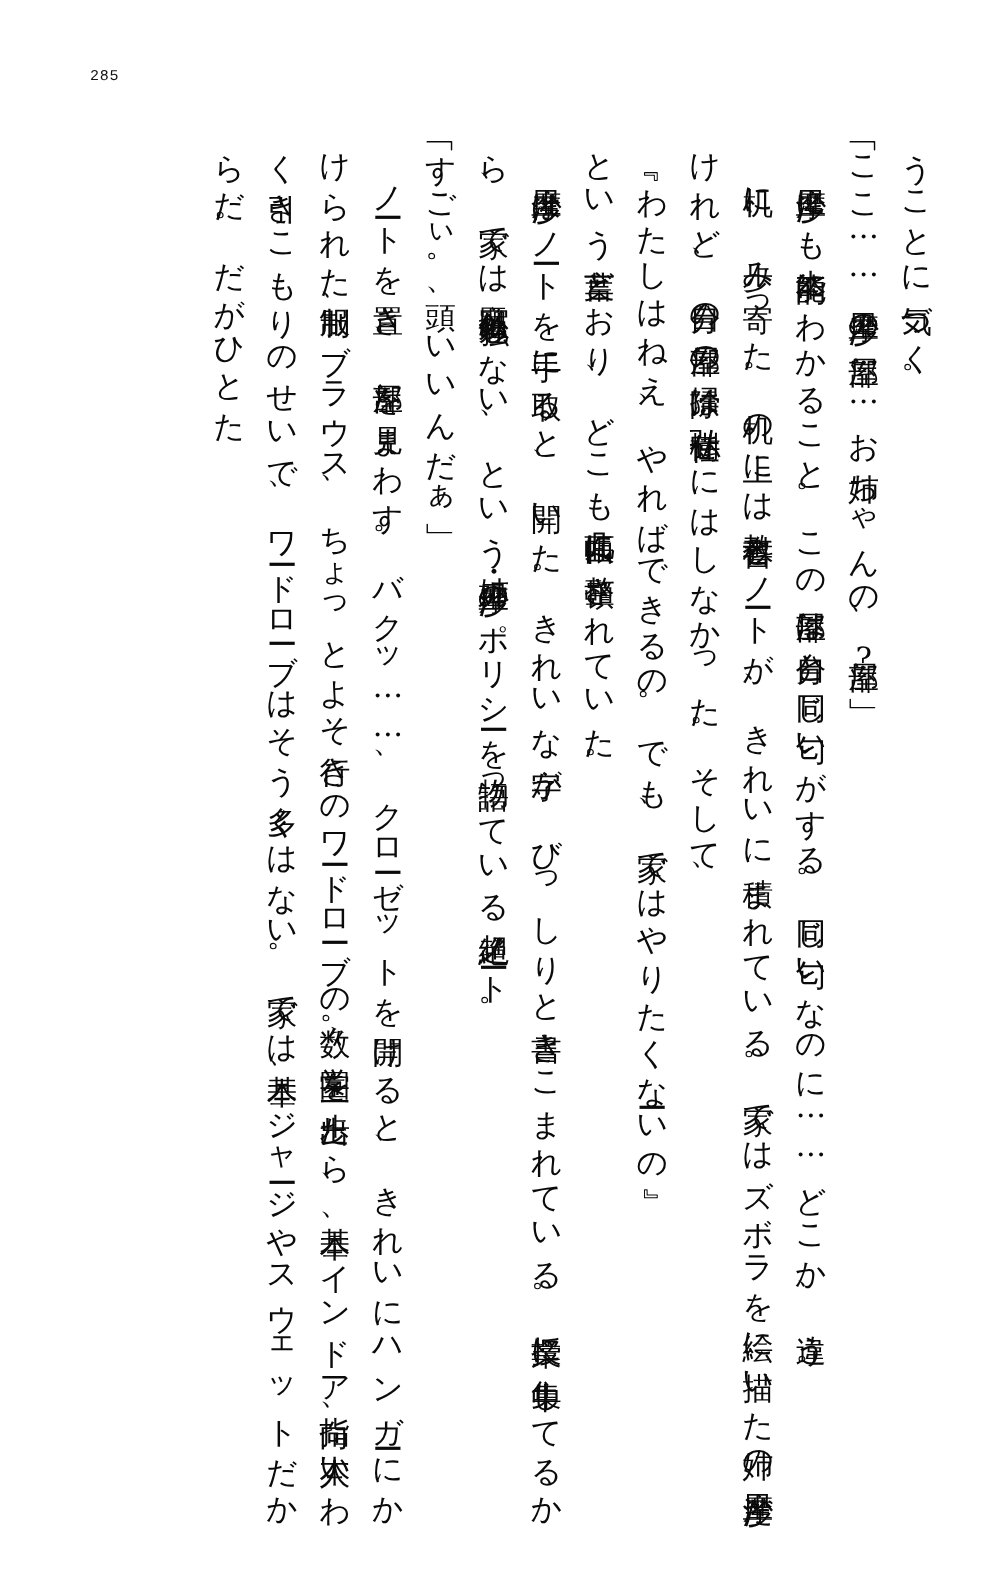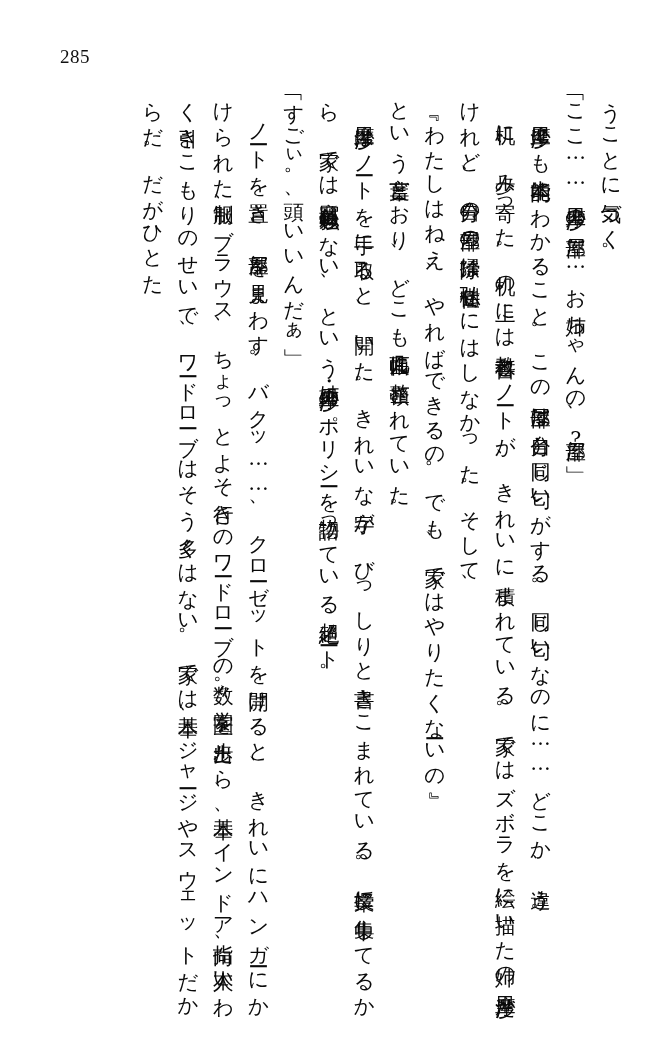--- a/index.html
+++ b/index.html
@@ -17,24 +17,24 @@
   .page {
     position: relative;
     width: 668px;
     height: 1050px;
     box-sizing: border-box;
   }
   .page-number {
     position: absolute;
     top: 46px;
     left: 60px;
-    font-size: 19px;
+    font-size: 10px;
     letter-spacing: 0.5px;
     color: #111;
-    font-family: Liberation Serif, serif;
+    font-family: Liberation Mono, monospace;
   }
   .text-block {
     position: absolute;
     top: 88px;
     left: 44px;
     width: 584px;
     height: 920px;
     writing-mode: vertical-rl;
     -webkit-writing-mode: vertical-rl;
     text-orientation: upright;

